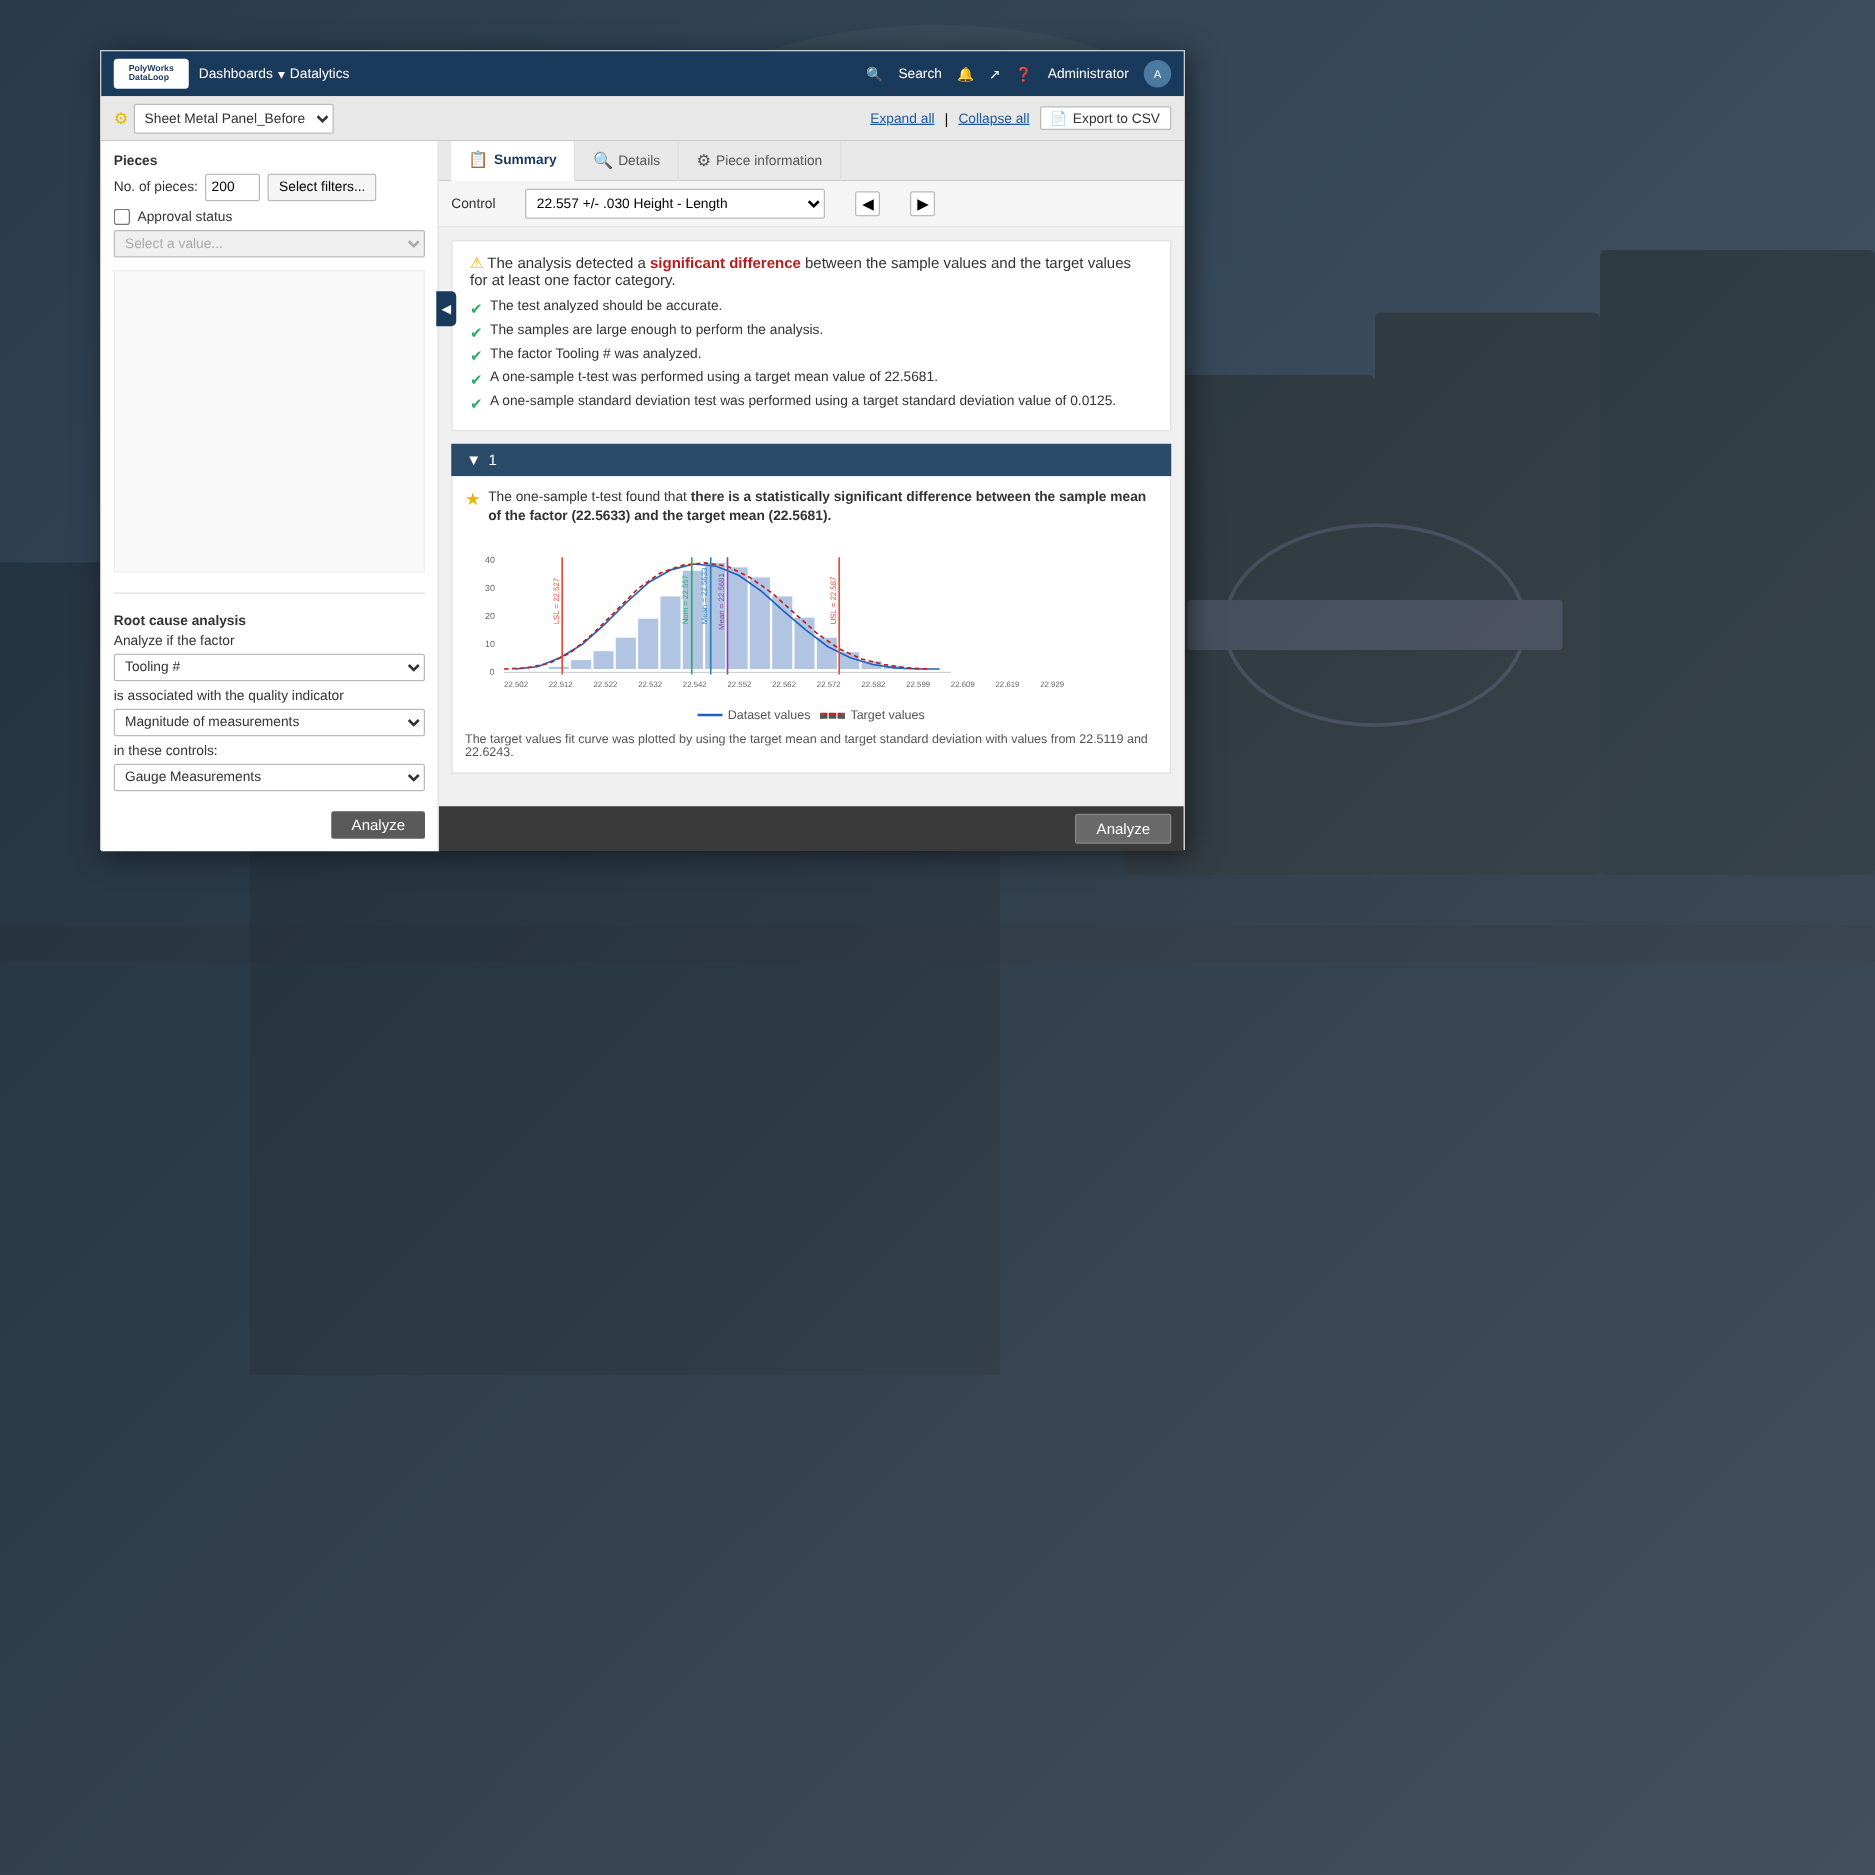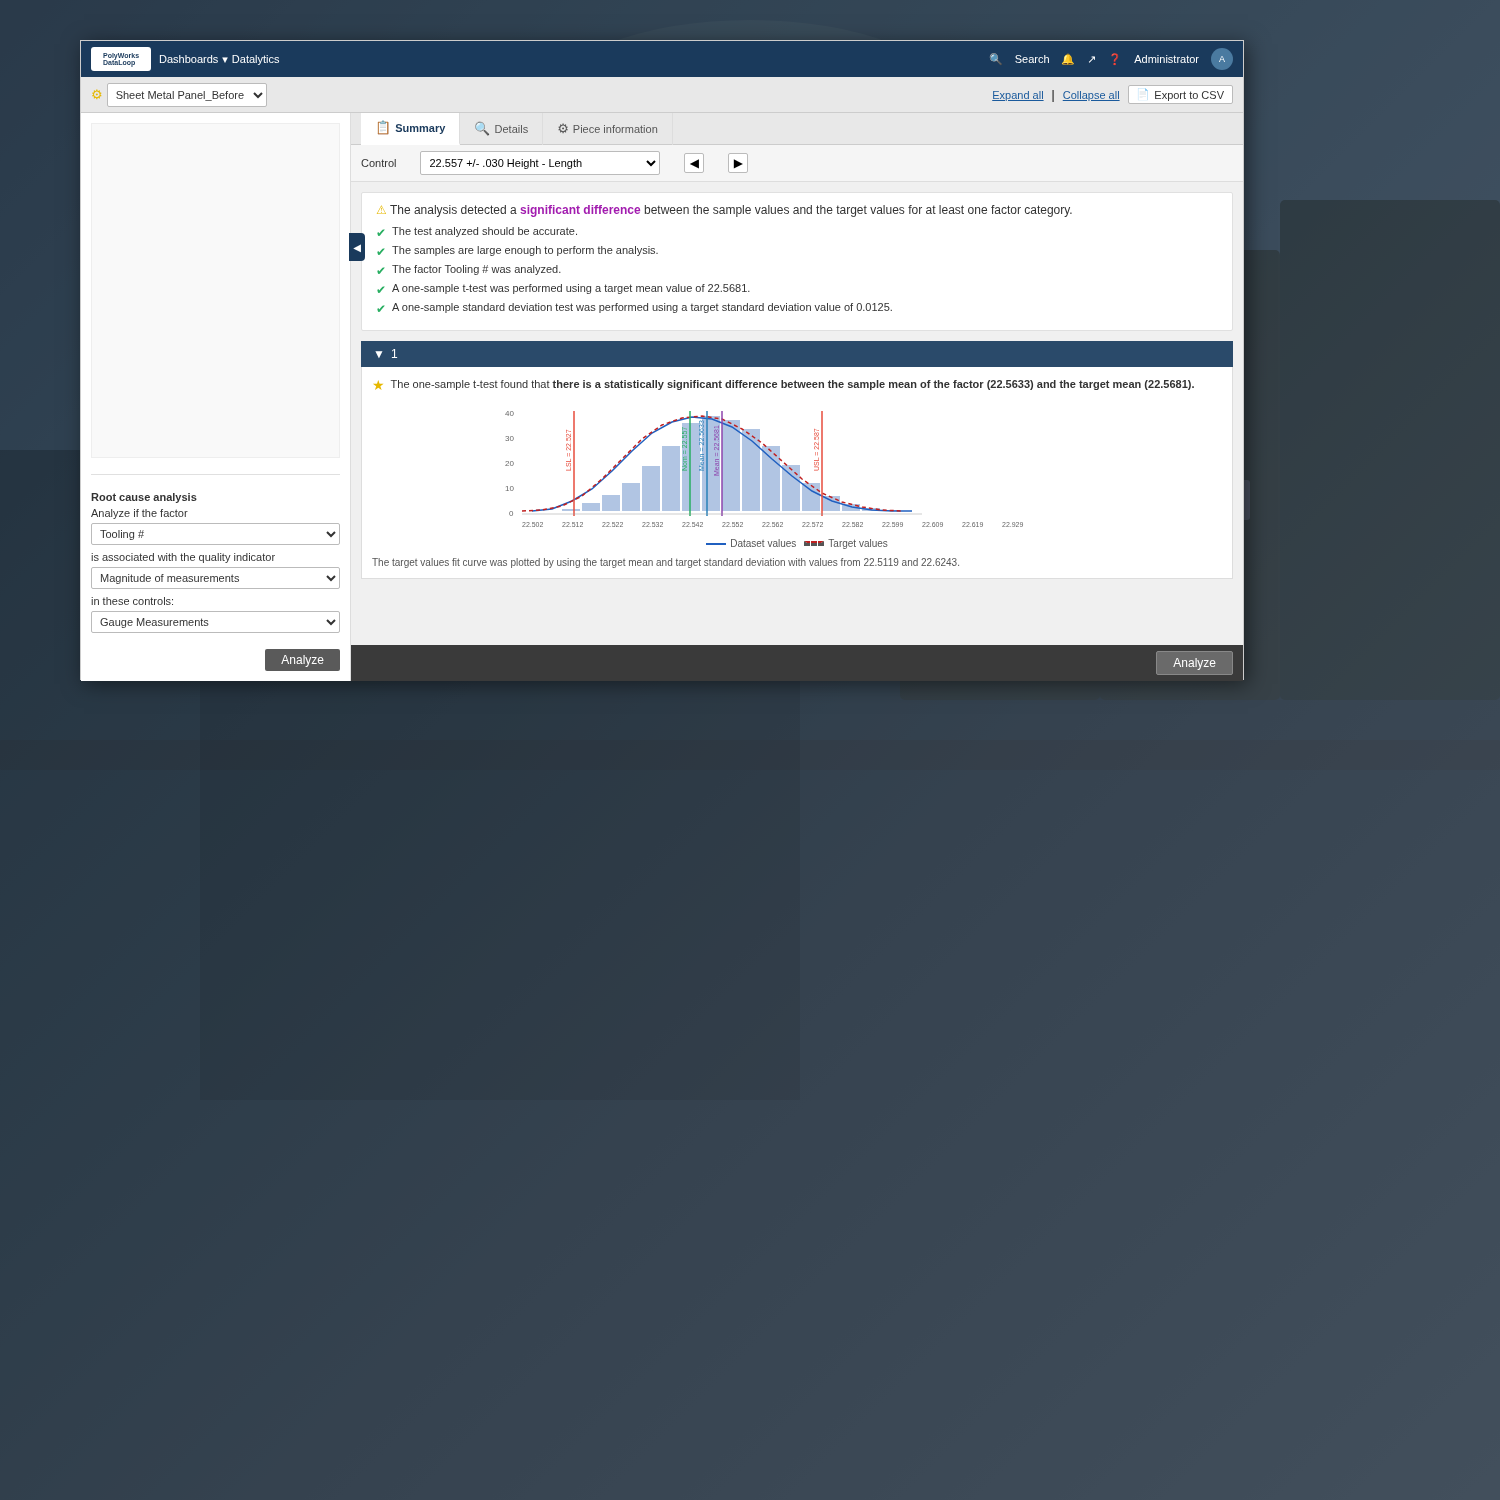--- a/index.html
+++ b/index.html
@@ -11,21 +11,21 @@
       top: 0; left: 0; right: 0; bottom: 0;
       background: linear-gradient(135deg, #2a3a4a 0%, #3a5060 20%, #4a6070 40%, #607080 60%, #708090 80%, #8090a0 100%);
       z-index: 0;
     }
 
     
     .app-window {
       position: absolute;
       top: 40px;
       left: 80px;
-      width: 1164px;
+      width: 868px;
       background: #f0f0f0;
       border: 1px solid #ccc;
       box-shadow: 4px 4px 20px rgba(0,0,0,0.5);
       z-index: 10;
     }
 
     
     .title-bar {
       background: #1a3a5c;
       height: 36px;
@@ -317,21 +317,21 @@
       padding: 10px 14px;
       margin-bottom: 10px;
       border-radius: 2px;
     }
     .alert-title {
       font-size: 12px;
       color: #333;
       margin-bottom: 8px;
     }
     .alert-title span.highlight {
-      color: #a21caf;
+      color: #b91c1c;
       font-weight: bold;
     }
     .alert-item {
       display: flex;
       align-items: flex-start;
       gap: 6px;
       margin-bottom: 4px;
       font-size: 11px;
       color: #333;
     }
@@ -502,20 +502,35 @@
         <span>📄</span>
         <span>Export to CSV</span>
       </button>
     </div>
   </div>
 
   <div class="main-layout" style="height:568px;position:relative;">
 
     <div class="left-panel">
 
+      <div class="pieces-section">
+        <div class="panel-section-title">Pieces</div>
+        <div class="pieces-row">
+          <span class="label-sm">No. of pieces:</span>
+          <input class="input-sm" type="text" value="200" style="">
+          <button class="btn-sm">Select filters...</button>
+        </div>
+        <div class="checkbox-row">
+          <input type="checkbox" style="">
+          <span class="label-sm">Approval status</span>
+        </div>
+        <select class="select-full">
+          <option>Select a value...</option>
+        </select>
+      </div>
 
       <div style="flex:1;min-height:180px;background:#f9f9f9;border:1px solid #eee;"></div>
 
       <hr class="divider">
 
       <div class="root-cause-section">
         <div class="panel-section-title">Root cause analysis</div>
         <div class="label-block">Analyze if the factor</div>
         <select class="select-full-dark">
           <option>Tooling #</option>

